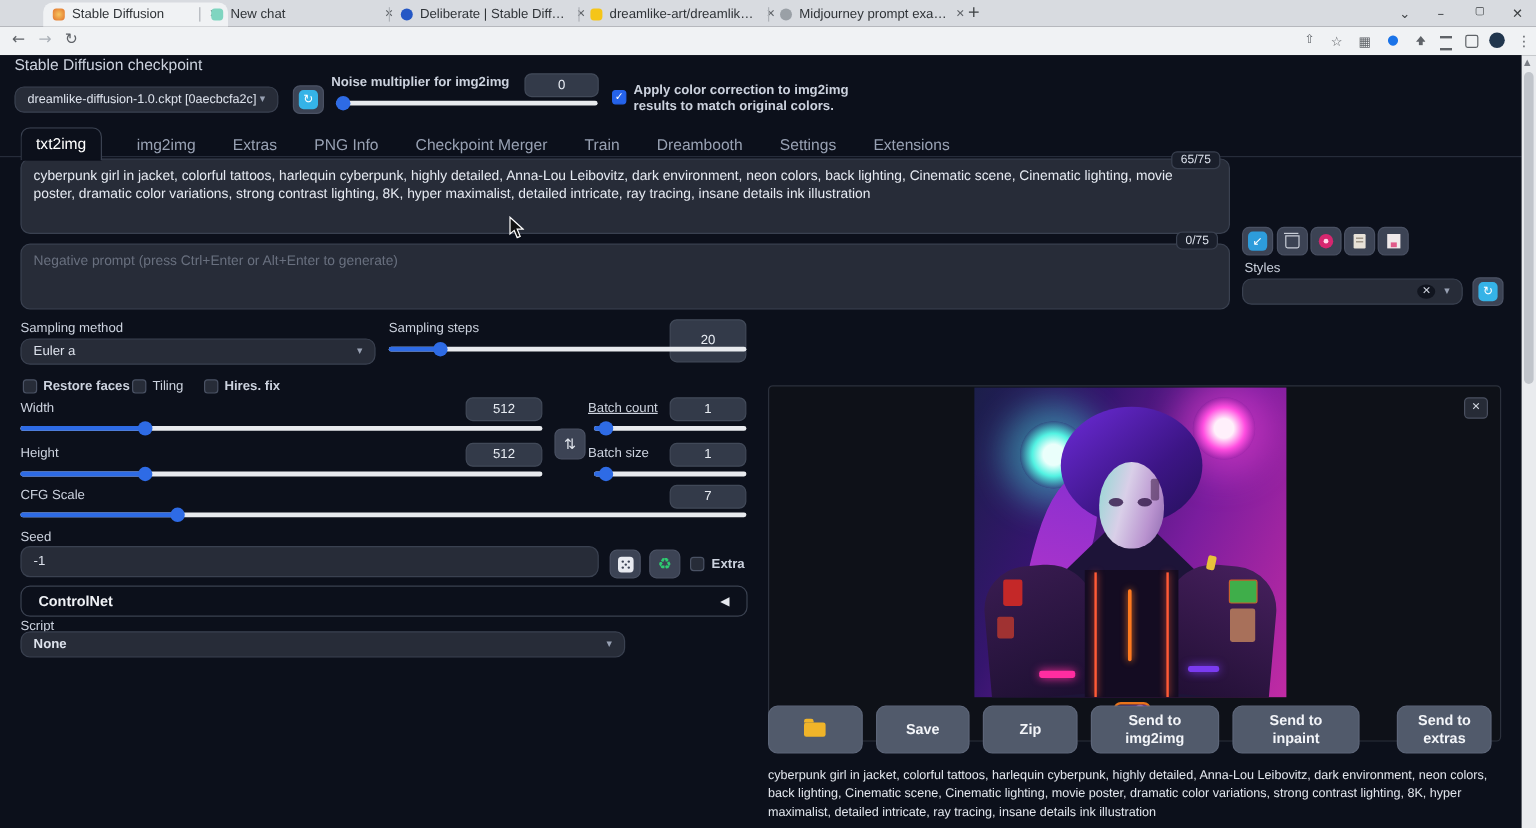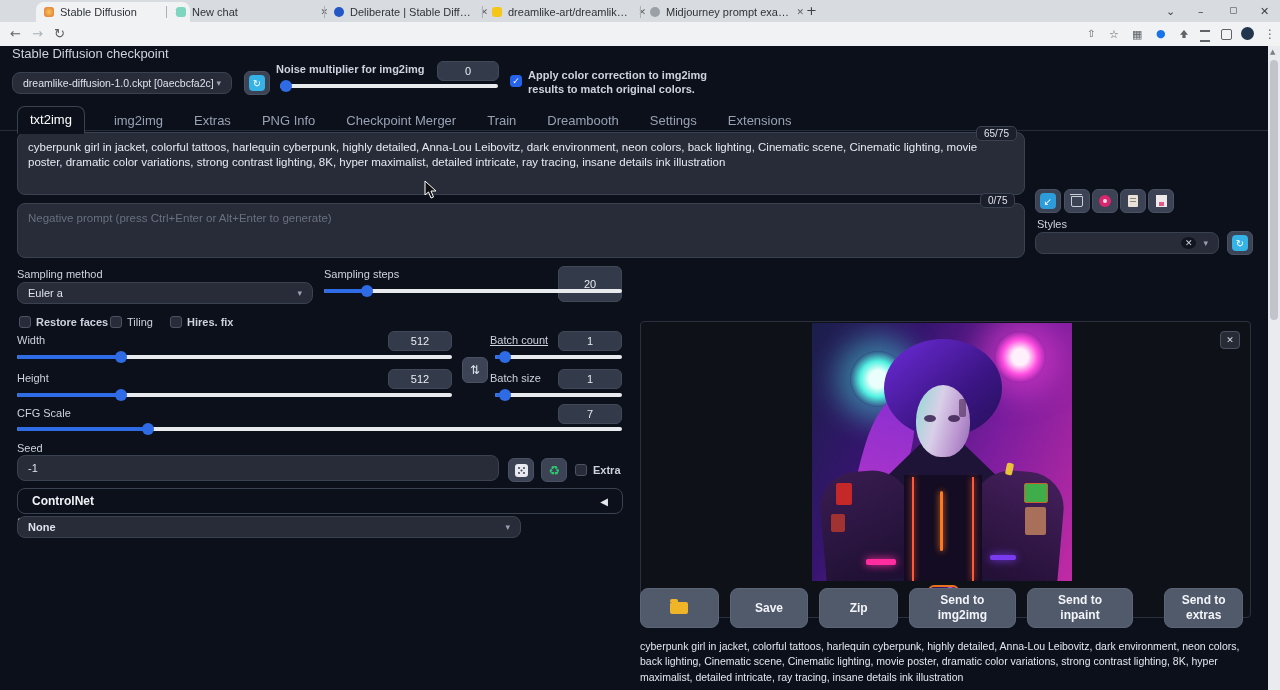--- a/index.html
+++ b/index.html
@@ -287,21 +287,21 @@
   </div>
   <div class="a cb" style="left:575px;top:418px;"></div>
   <span class="a lb" style="left:593px;top:418px;font-weight:bold;">Extra</span>
 
   <div class="a" style="left:17px;top:442px;width:606px;height:26px;border:1px solid #3a4150;border-radius:8px;display:flex;align-items:center;justify-content:space-between;padding:1px 14px;box-sizing:border-box;">
     <span style="color:#f0f2f6;font-size:12px;font-weight:bold;">ControlNet</span>
     <span class="glyph" style="color:#e5e8ee;font-size:10px;">◀</span>
   </div>
 
   <span class="a lb" style="left:17px;top:470px;">Script</span>
-  <div class="a sel" style="left:17px;top:470px;width:504px;height:22px;">
+  <div class="a sel" style="left:17px;top:480px;width:504px;height:22px;">
     <span style="font-weight:bold;">None</span>
     <span class="caret glyph">▾</span>
   </div>
 
   <div class="a gallery">
     <div class="a portrait" style="left:171px;top:1px;width:260px;height:258px;">
       <div class="orbC"></div>
       <div class="orbP"></div>
       <div class="strand"></div>
       <div class="hair"></div>

